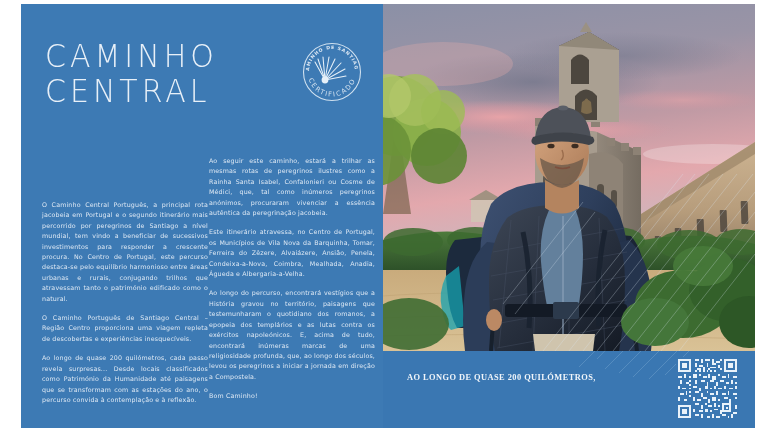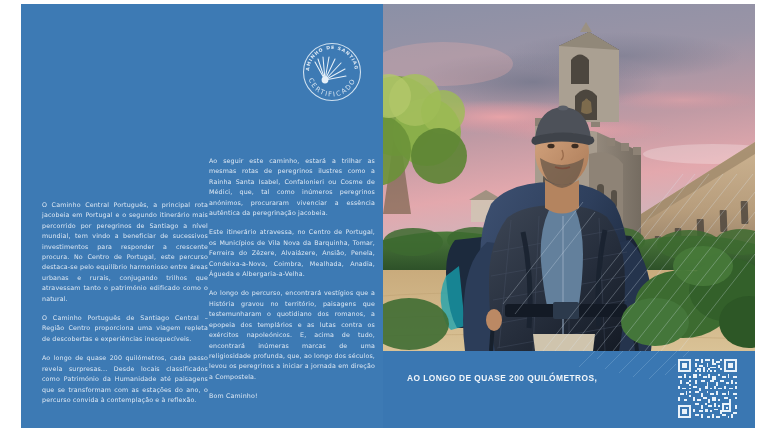--- a/index.html
+++ b/index.html
@@ -110,21 +110,21 @@
     z-index: 5;
   }
   #tagline {
     position: absolute;
     left: 24px; top: 20px;
     color: #f0f5fa;
     font-size: 8.4px;
     line-height: 14px;
     letter-spacing: 0.45px;
     font-weight: 600;
-    font-family: Liberation Sans, sans-serif;
+    font-family: Liberation Serif, serif;
     white-space: nowrap;
   }
   #qr {
     position: absolute;
     left: 293px; top: 6px;
     width: 63px; height: 63px;
   }
   #qr svg { display: block; }
 </style>
 </head>
@@ -521,20 +521,24 @@
               <rect x="24" y="30" width="2" height="1"></rect>
             <rect x="27" y="31" width="1" height="1"></rect>
               <rect x="29" y="30" width="1" height="2"></rect>
           </g>
         </svg>
       </div>
     </div>
 
     <div id="blue-panel"></div>
 
+    <div id="title-block">
+      <div class="title-line">CAMINHO</div>
+      <div class="title-line">CENTRAL</div>
+    </div>
 
     <div id="stamp">
       <svg viewBox="0 0 64 64" width="64" height="64" aria-hidden="true">
         <defs>
           <path id="arcTop" d="M 9,32 A 23,23 0 0 1 55,32"></path>
           <path id="arcBot" d="M 7.5,32 A 24.5,24.5 0 0 0 56.5,32"></path>
         </defs>
         <circle cx="32" cy="32" r="28.5" fill="none" stroke="#cfe0ef" stroke-width="1.1"></circle>
 
         <g stroke="#e6f0f8" stroke-width="1.05" fill="none" stroke-linecap="round">

